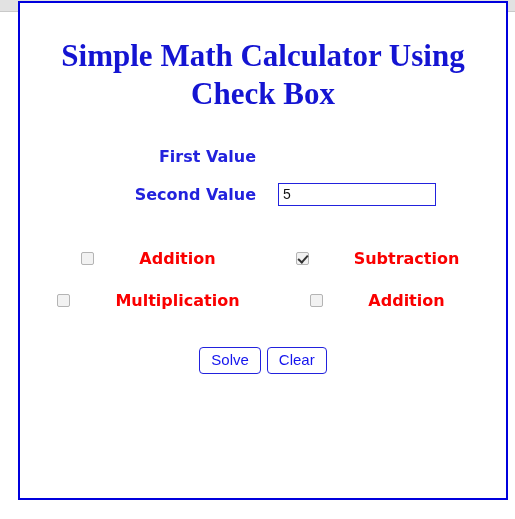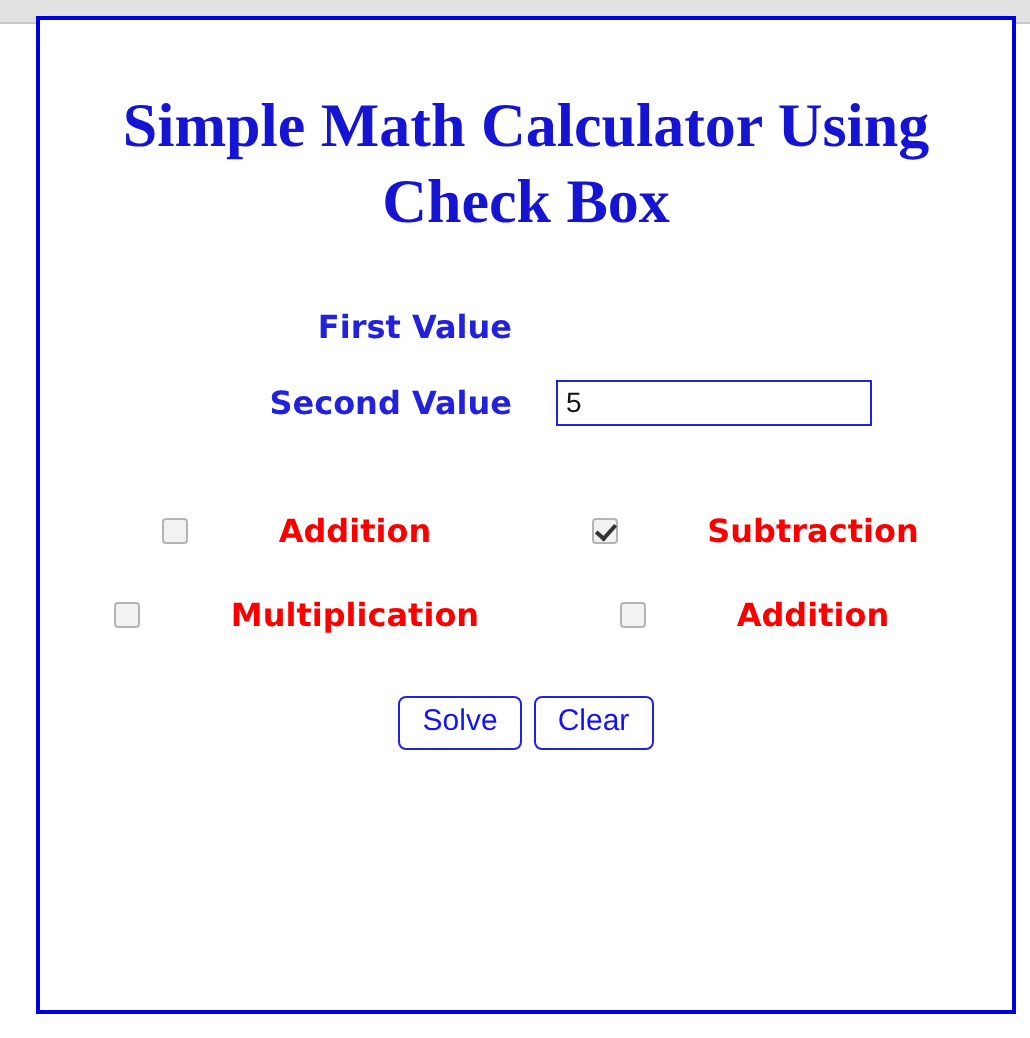--- a/index.html
+++ b/index.html
@@ -28,21 +28,21 @@
     width: 515px;
     height: 11px;
     background: #e2e2e2;
     border-bottom: 1px solid #c9c9c9;
   }
 
   
   #frame {
     position: absolute;
     left: 18px;
-    top: 8px;
+    top: 1px;
     width: 490px;
     height: 499px;
     border: 2px solid #0000dd;
     box-sizing: border-box;
     background: #ffffff;
     overflow: hidden;
   }
 
   
   #title {
@@ -174,21 +174,21 @@
   .cb-label {
     font-family: "DejaVu Sans", sans-serif;
     font-weight: bold;
     font-size: 16px;
     color: #fa0000;
     white-space: nowrap;
   }
 
   
   #buttons {
-    margin-top: 20px;
+    margin-top: 26px;
     display: flex;
     justify-content: center;
     gap: 6px;
   }
   .btn {
     font-family: "Liberation Sans", sans-serif;
     font-size: 15px;
     color: #1414ee;
     background: #ffffff;
     border: 1px solid #2222dd;

